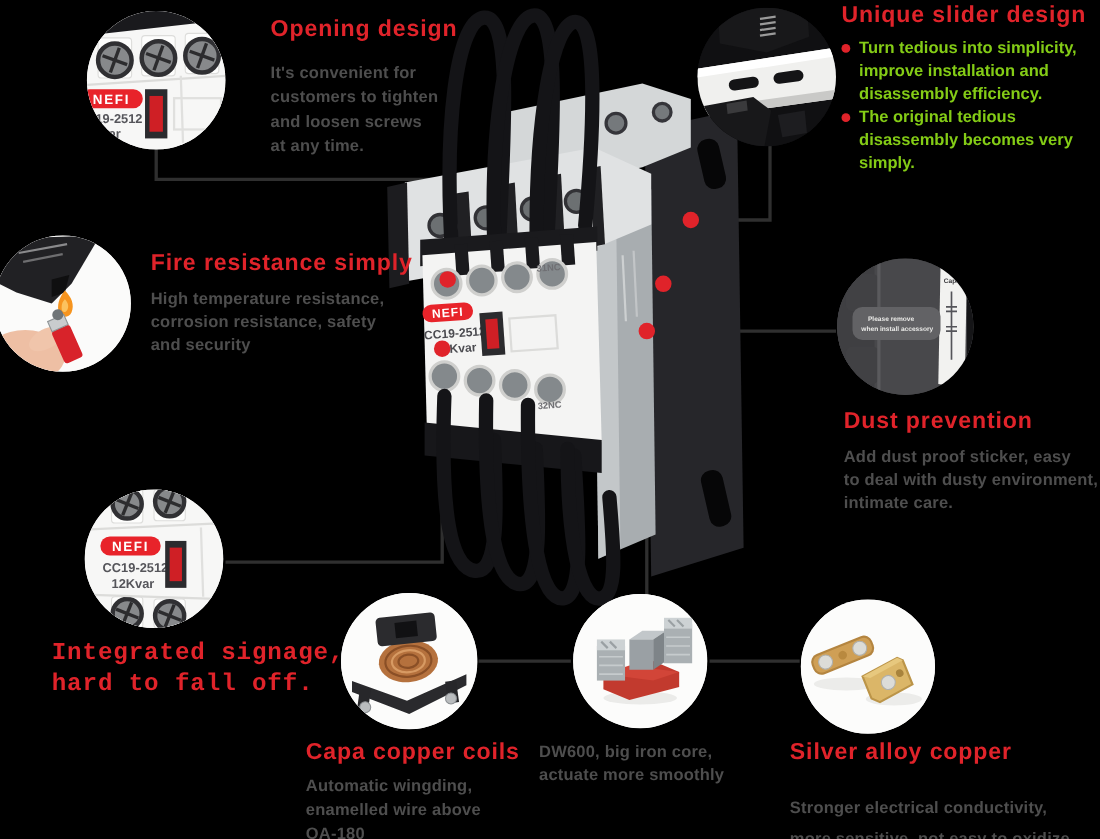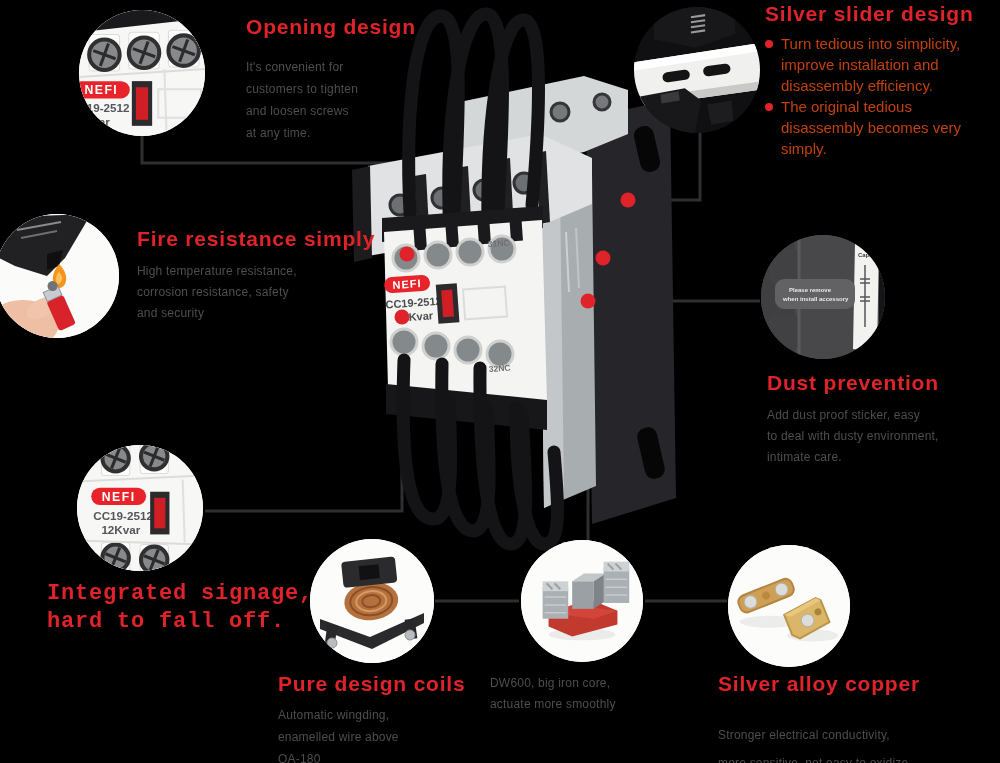--- a/index.html
+++ b/index.html
@@ -4,23 +4,23 @@
 <style>
   html,body{margin:0;padding:0;background:#000;}
   .stage{position:relative;width:1000px;height:763px;background:#000;overflow:hidden;
          font-family:"Liberation Sans", sans-serif;}
   .overlay{position:absolute;left:0;top:0;}
   .circle{position:absolute;border-radius:50%;overflow:hidden;background:#f6f6f5;}
   .circle svg{display:block;width:100%;height:100%;}
   .callout{position:absolute;}
   .c-title{color:#e0232a;font-size:21px;font-weight:bold;letter-spacing:.8px;white-space:nowrap;line-height:26px;}
   .c-title.big{font-size:22px;}
-  .c-body{color:#4e4e4e;font-size:12px;font-weight:normal;line-height:22px;white-space:nowrap;letter-spacing:.2px;}
+  .c-body{color:#4e4e4e;font-size:15px;font-weight:bold;line-height:22px;white-space:nowrap;letter-spacing:.2px;}
   .bullets{margin-top:6px;}
-  .bullet{position:relative;padding-left:16px;color:#c2410c;font-size:15px;font-weight:normal;line-height:21px;white-space:nowrap;}
+  .bullet{position:relative;padding-left:16px;color:#84cc16;font-size:15px;font-weight:bold;line-height:21px;white-space:nowrap;}
   .bullet::before{content:'';position:absolute;left:0;top:7px;width:8px;height:8px;border-radius:50%;background:#e0232a;}
 </style>
 </head>
 <body>
 
 <div class="stage">
 
   <svg class="overlay" width="1000" height="763" viewBox="0 0 1000 763">
 
     <g stroke="#2f2f2f" stroke-width="3" fill="none">
@@ -320,21 +320,21 @@
       </g>
     </svg>
   </div>
 
   <div class="callout" style="left:222px;top:14px;margin-left:24px;">
     <div class="c-title">Opening design</div>
     <div class="c-body" style="margin-top:16px;">It's convenient for<br>customers to tighten<br>and loosen screws<br>at any time.</div>
   </div>
 
   <div class="callout" style="left:765px;top:1px;">
-    <div class="c-title">Silver slider design</div>
+    <div class="c-title">Unique slider design</div>
     <div class="bullets">
       <div class="bullet">Turn tedious into simplicity,<br>improve installation and<br>disassembly efficiency.</div>
       <div class="bullet">The original tedious<br>disassembly becomes very<br>simply.</div>
     </div>
   </div>
 
   <div class="callout" style="left:137px;top:226px;">
     <div class="c-title">Fire resistance simply</div>
     <div class="c-body" style="margin-top:9px;line-height:21px;">High temperature resistance,<br>corrosion resistance, safety<br>and security</div>
   </div>
@@ -342,21 +342,21 @@
   <div class="callout" style="left:767px;top:370px;">
     <div class="c-title">Dust prevention</div>
     <div class="c-body" style="margin-top:9px;line-height:21px;">Add dust proof sticker, easy<br>to deal with dusty environment,<br>intimate care.</div>
   </div>
 
   <div class="callout" style="left:47px;top:580px;">
     <div class="c-title big" style="line-height:28px;font-family:Liberation Mono, monospace;">Integrated signage,<br>hard to fall off.</div>
   </div>
 
   <div class="callout" style="left:278px;top:671px;">
-    <div class="c-title">Pure design coils</div>
+    <div class="c-title">Capa copper coils</div>
     <div class="c-body" style="margin-top:7px;">Automatic wingding,<br>enamelled wire above<br>QA-180</div>
   </div>
 
   <div class="callout" style="left:490px;top:671px;">
     <div class="c-body" style="margin-top:2px;line-height:21px;">DW600, big iron core,<br>actuate more smoothly</div>
   </div>
 
   <div class="callout" style="left:718px;top:671px;">
     <div class="c-title">Silver alloy copper</div>
     <div class="c-body" style="margin-top:24px;line-height:28px;">Stronger electrical conductivity,<br>more sensitive, not easy to oxidize.</div>

